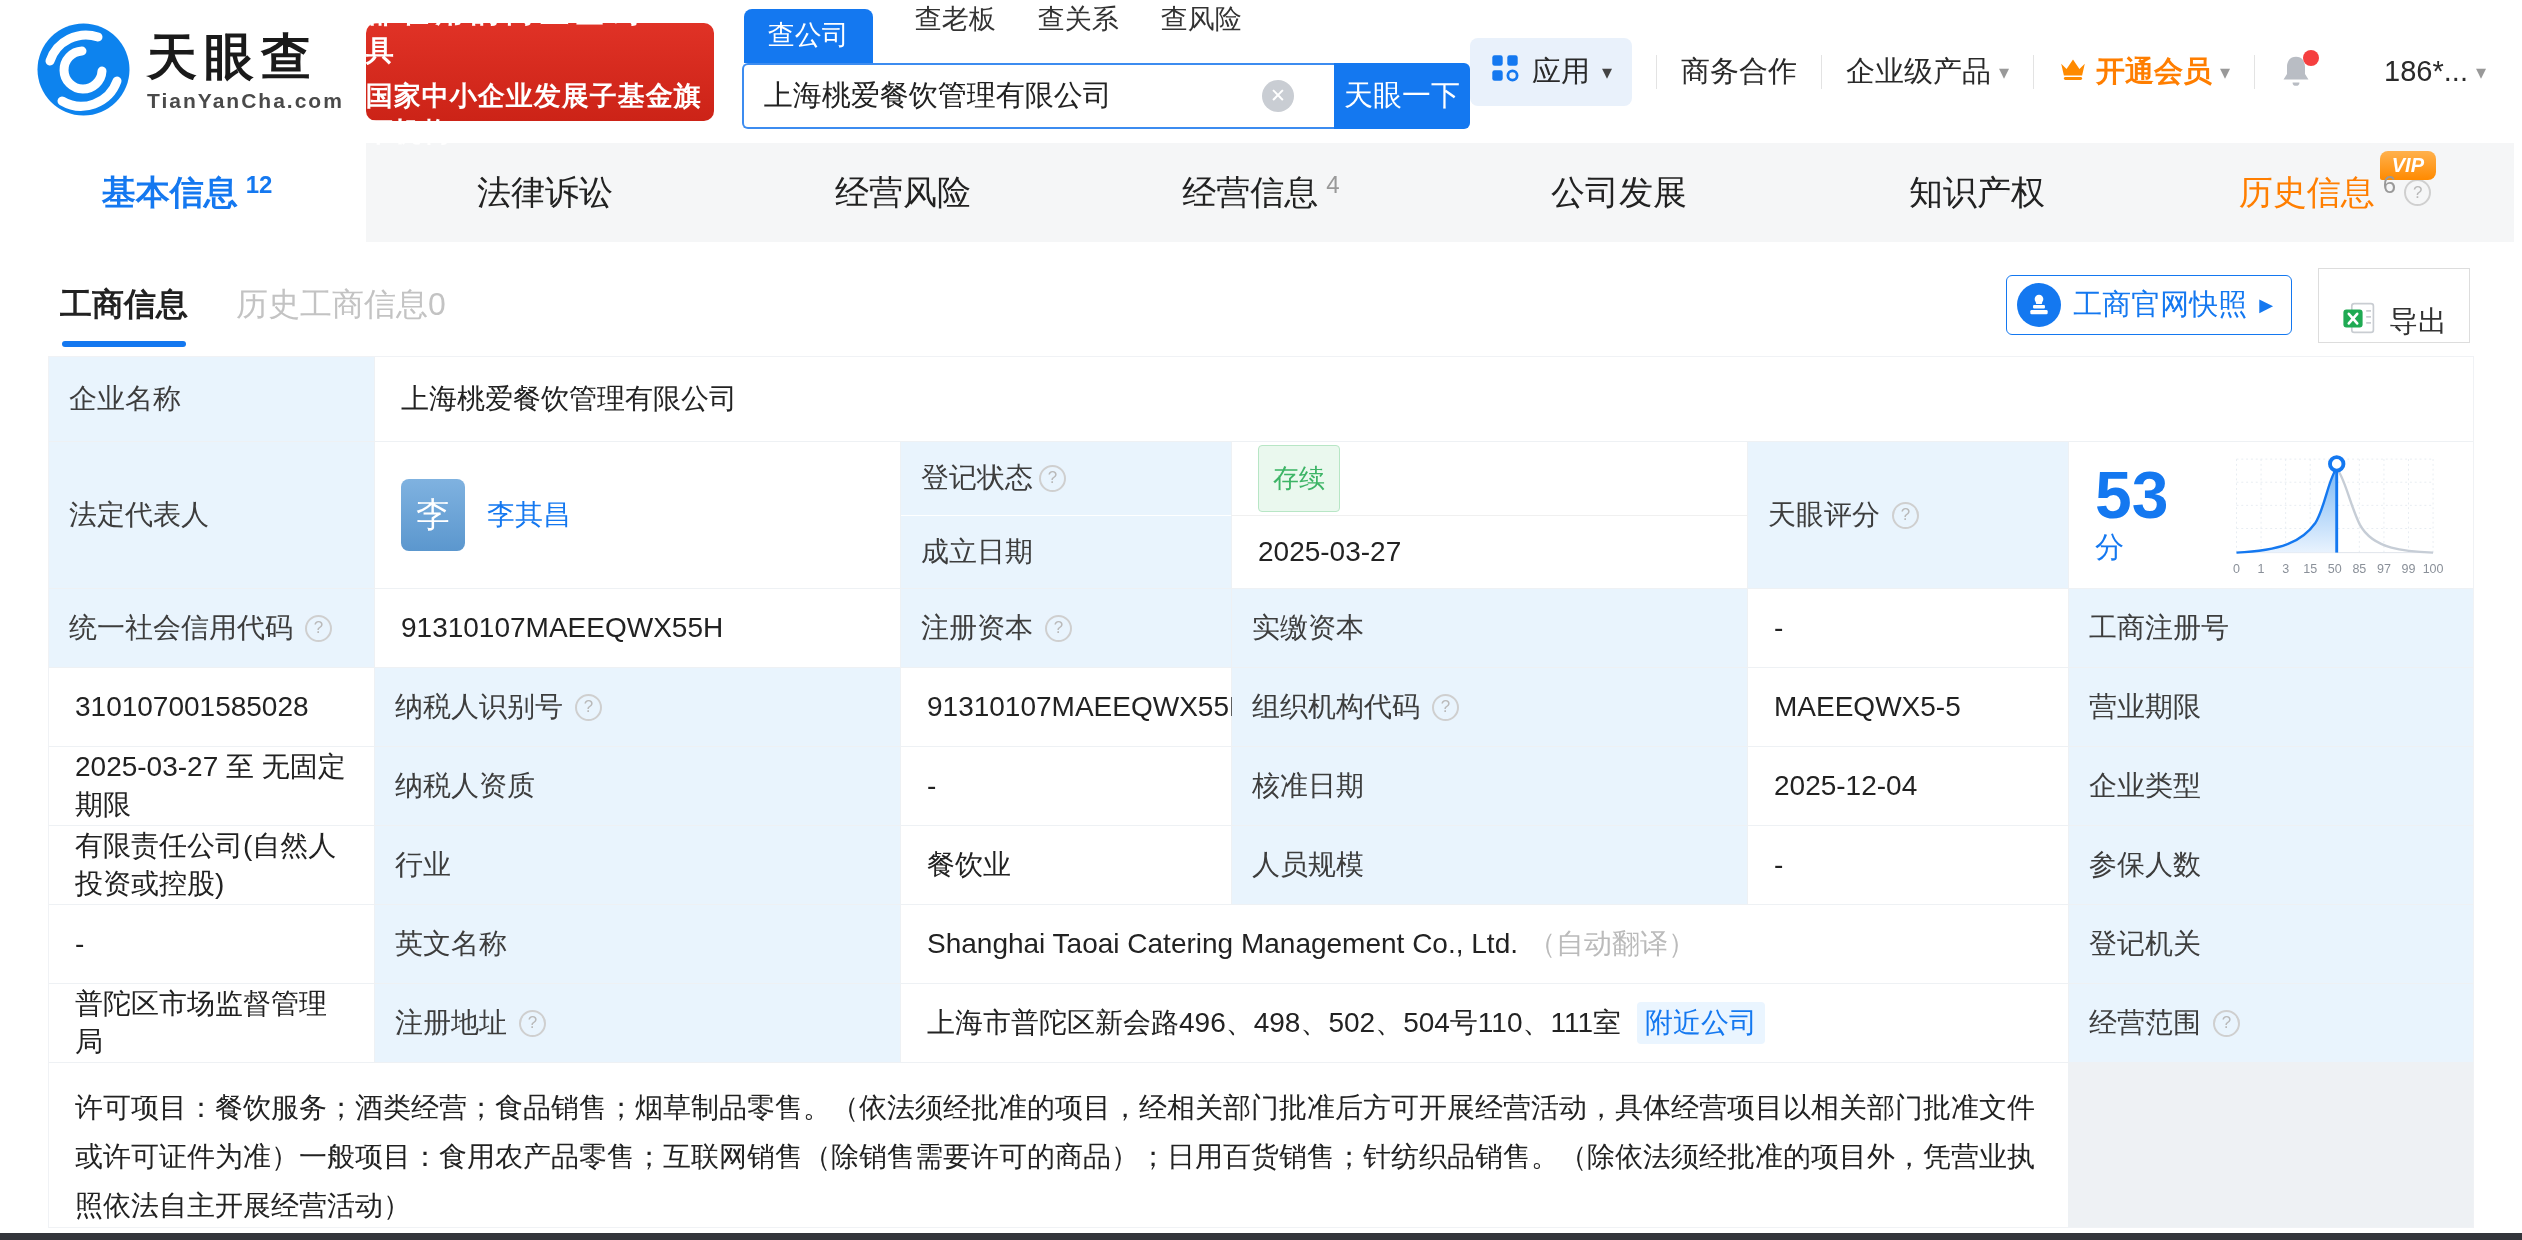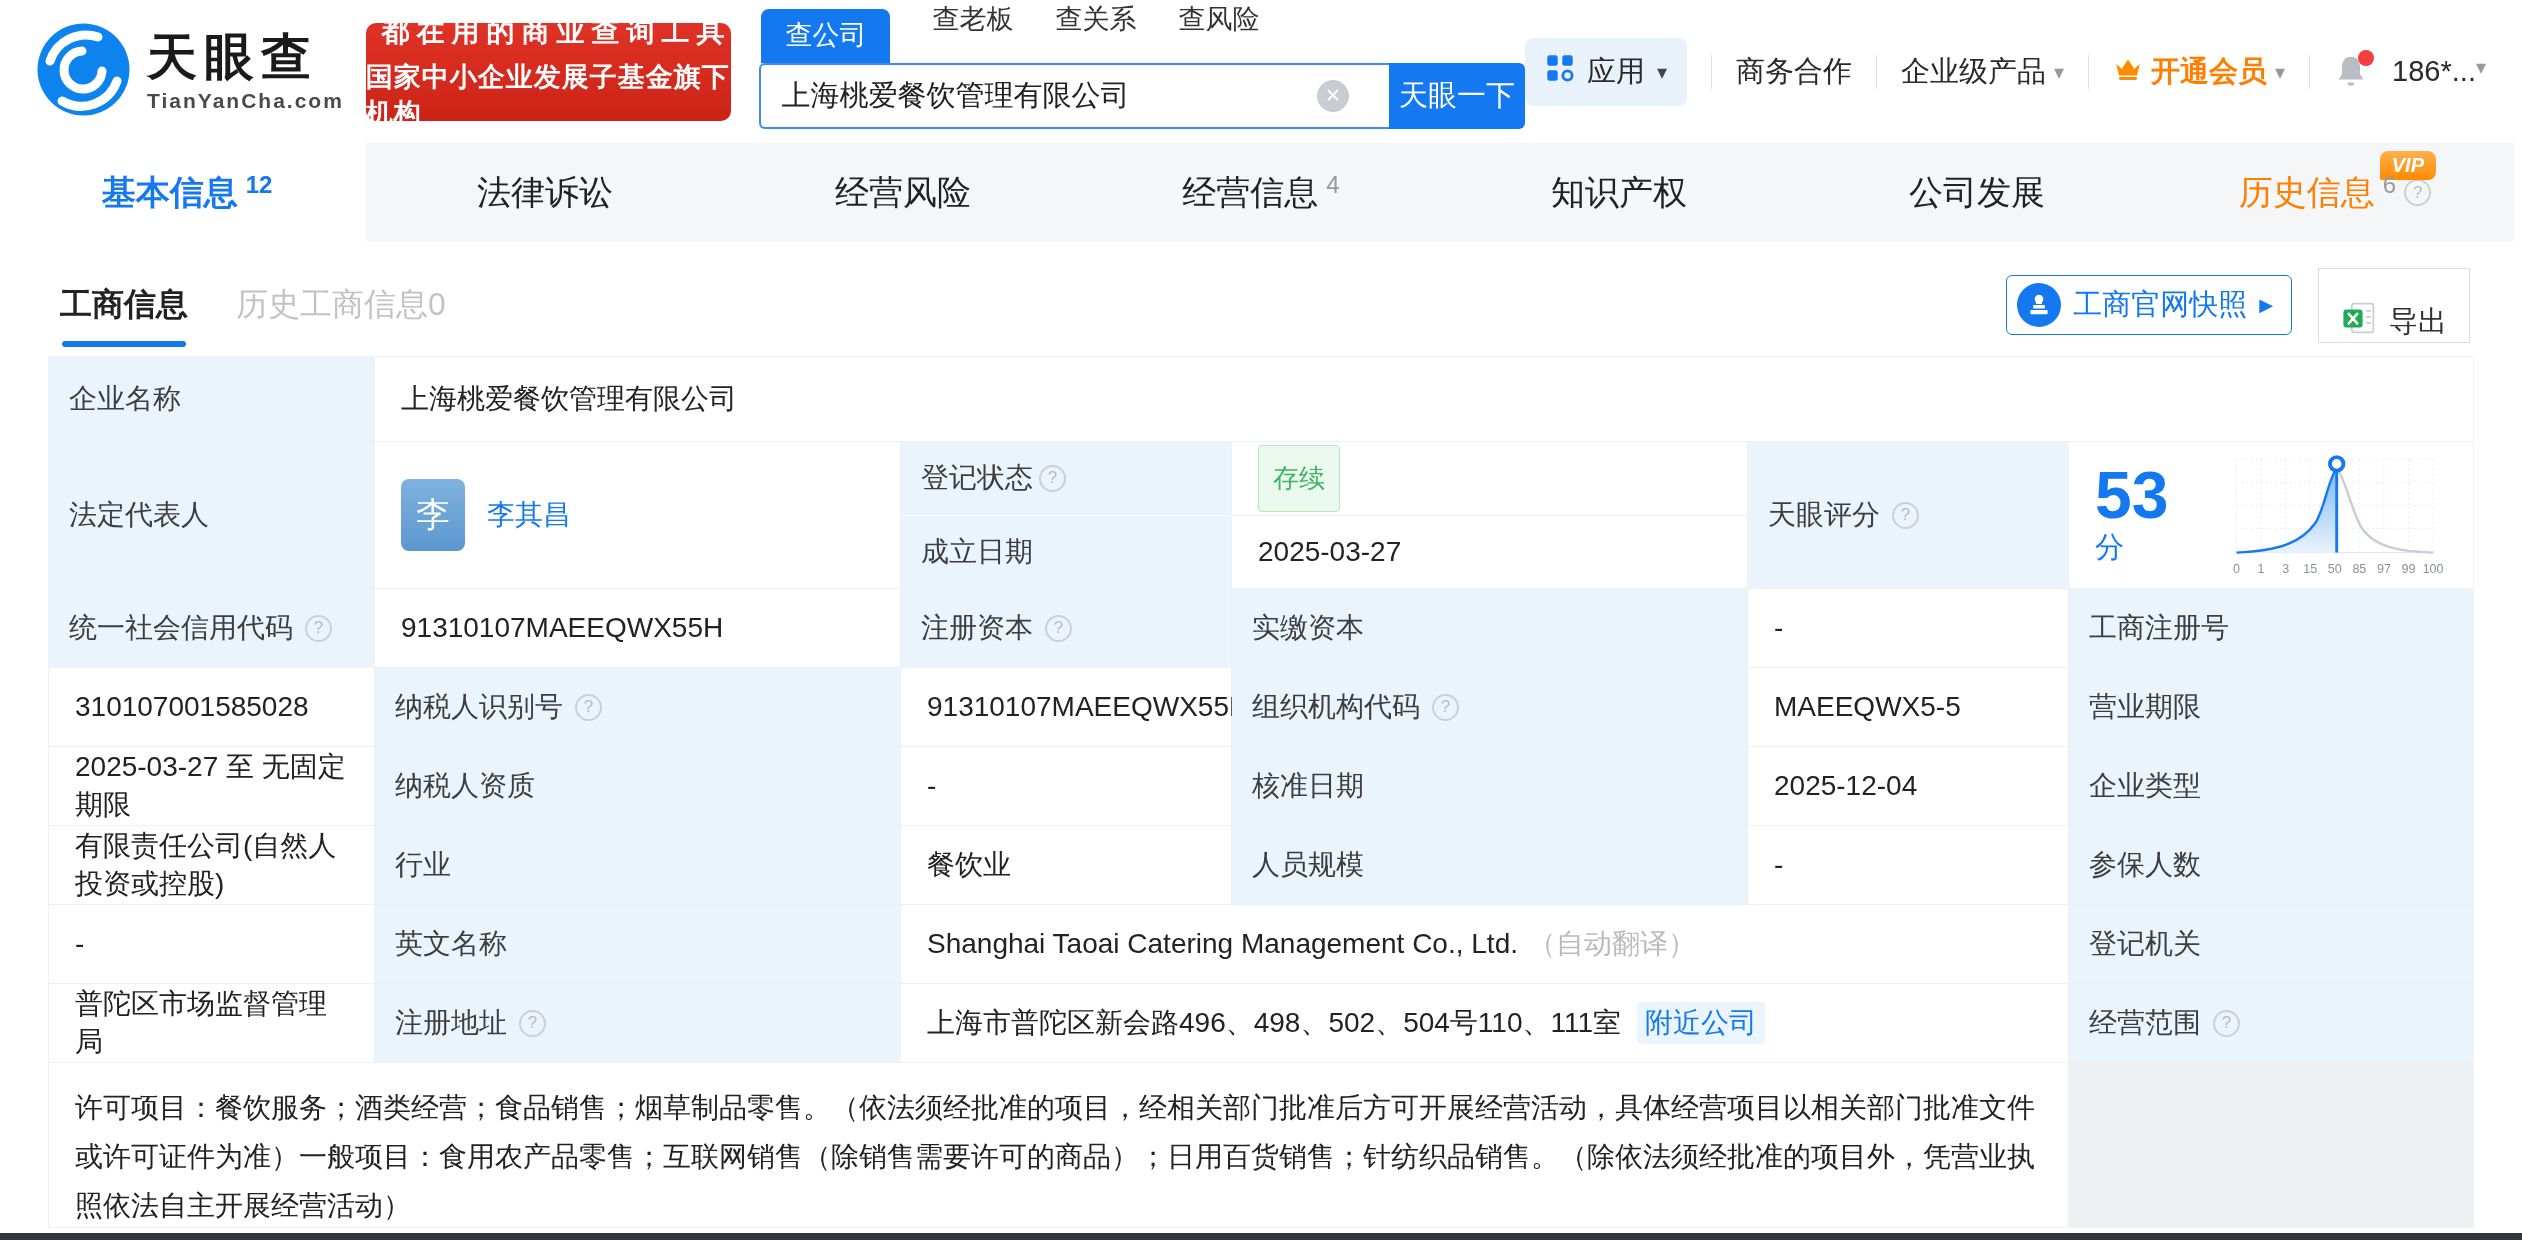--- a/index.html
+++ b/index.html
@@ -29,21 +29,21 @@
 
   .top-right { margin-left:auto; display:flex; align-items:center; gap:24px; font-size:29px; color:#2a2a2a; white-space:nowrap; }
   .apps-btn { display:flex; align-items:center; gap:12px; background:#e9f1fb; border-radius:8px; padding:14px 20px; cursor:pointer; }
   .vdiv { width:1px; height:34px; background:#e3e3e3; }
   .nav-link { cursor:pointer; display:flex; align-items:center; gap:8px; }
   .caret { font-size:20px; color:#999; }
   .caret.dark { color:#444; }
   .vip-link { color:#ff7e00; display:flex; align-items:center; gap:8px; cursor:pointer; font-weight:600; }
   .bell-wrap { position:relative; cursor:pointer; display:flex; }
   .red-dot { position:absolute; top:-4px; right:-6px; width:16px; height:16px; border-radius:50%; background:#f53f3f; }
-  .user-menu { display:flex; cursor:pointer; }
+  .user-menu { display:flex; align-items:center; gap:8px; cursor:pointer;margin-left:47px; }
 
   
   .tabbar { margin:0 8px; height:99px; background:#f5f6f7; display:flex; }
   .mtab { flex:1; display:flex; align-items:center; justify-content:center; font-size:34px; color:#222; cursor:pointer; position:relative; }
   .mtab .cnt { font-size:24px; color:#999; margin-left:8px; position:relative; top:-8px; }
   .mtab.active { background:#fff; color:#1478f0; font-weight:700; }
   .mtab.active .cnt { color:#1478f0; }
   .mtab.history { color:#ff7e00; }
   .vip-badge { position:absolute; top:8px; right:78px; background:linear-gradient(180deg,#ffb14d,#ff8a00); color:#fff;
                font-size:20px; font-weight:700; font-style:italic; padding:3px 12px; border-radius:8px 8px 8px 2px; }
@@ -190,24 +190,24 @@
     <span>法律诉讼</span>
   </div>
   <div class="mtab">
     <span>经营风险</span>
   </div>
   <div class="mtab">
     <span>经营信息</span>
     <span class="cnt">4</span>
   </div>
   <div class="mtab">
+    <span>公司发展</span>
+  </div>
+  <div class="mtab">
     <span>知识产权</span>
-  </div>
-  <div class="mtab">
-    <span>公司发展</span>
   </div>
   <div class="mtab history">
     <span class="vip-badge">VIP</span>
     <span>历史信息</span>
     <span class="cnt">6</span>
     <span class="q">?</span>
   </div>
 </div>
 
 <div class="content">

